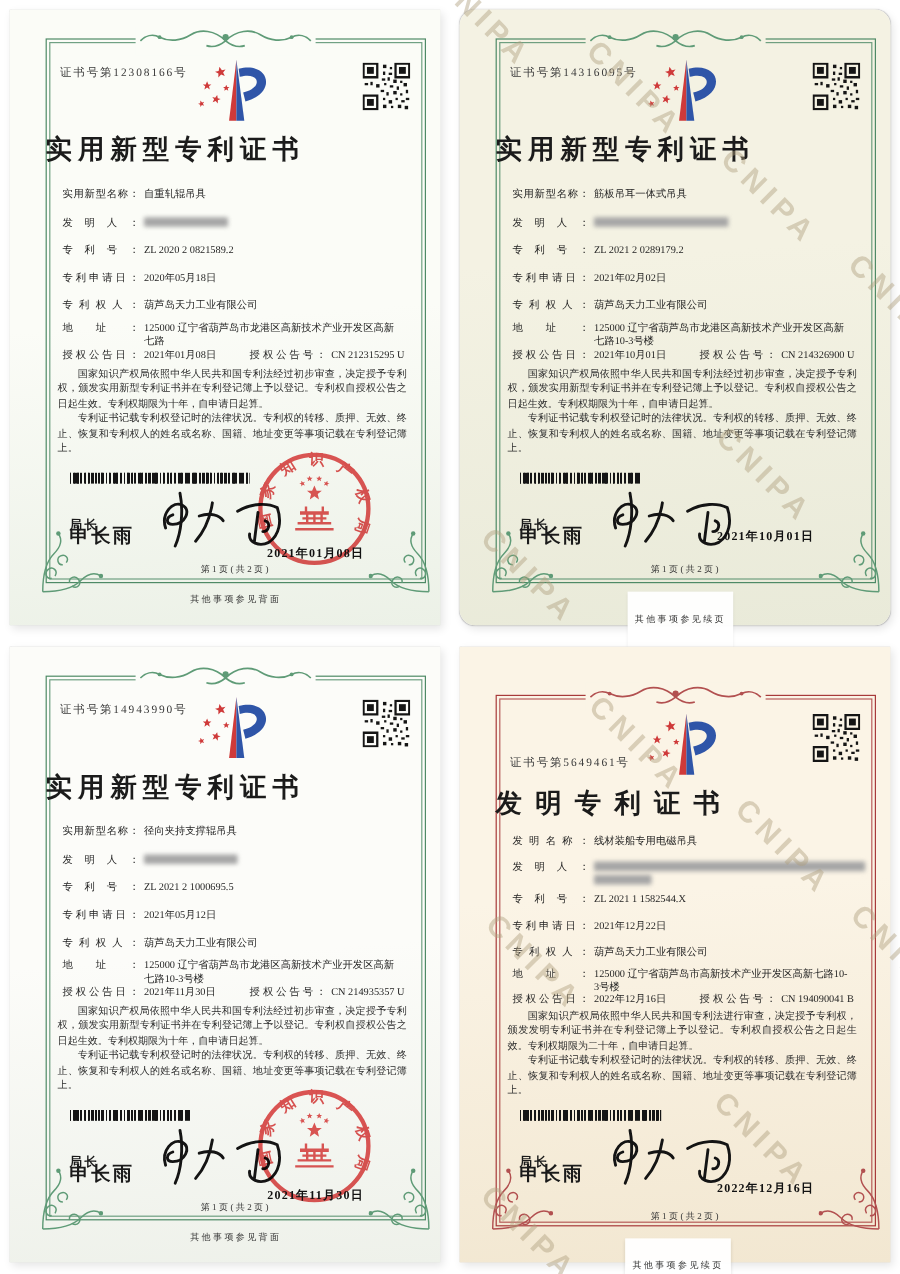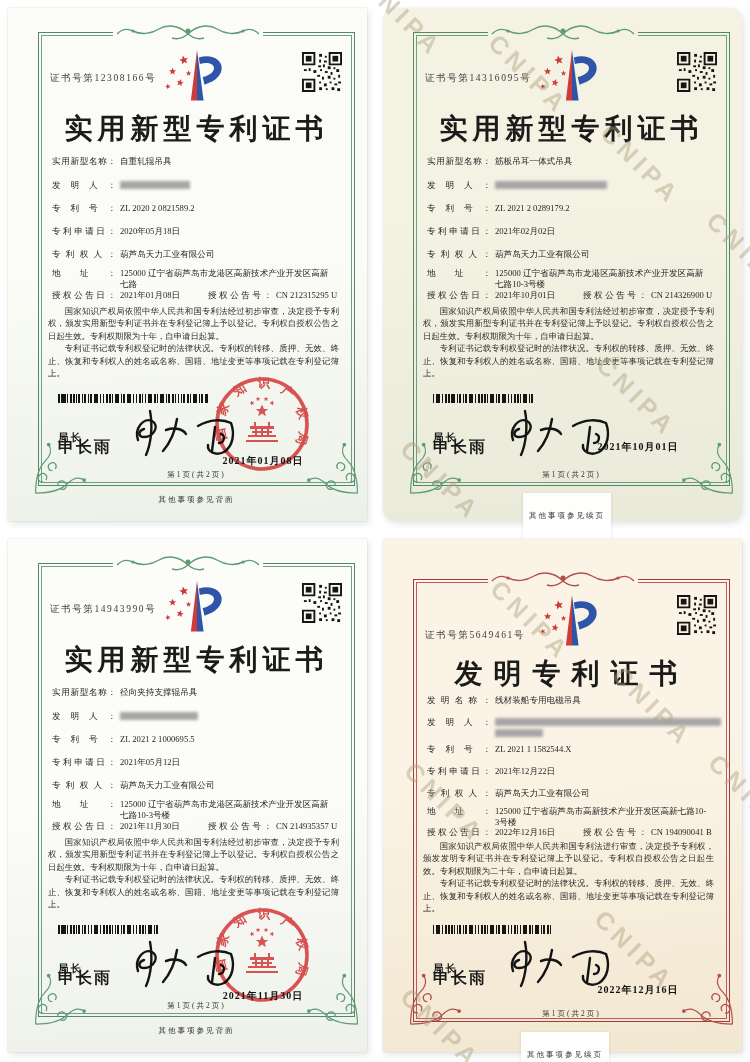--- a/index.html
+++ b/index.html
@@ -18,28 +18,28 @@
   .c4 .paper { --pt:#fbf4e6; background:linear-gradient(176deg,#fbf4e6 40%,#f2e7d1); }
   .frame { position:absolute; left:30px; right:12px; top:24px; bottom:35px;
     border:1.6px solid var(--fc); }
   .frame::after { content:""; position:absolute; inset:2px; border:1px solid var(--fc); opacity:.8; }
   .c4 .frame { top:40px; bottom:30px; }
   .orn { position:absolute; color:var(--oc); }
   .orn.top { left:50%; top:14px; transform:translateX(-50%); width:150px; height:24px; background:var(--pt); }
   .c4 .orn.top { top:30px; }
   .orn.bl { left:22px; bottom:26px; width:56px; height:56px; }
   .orn.br { right:4px; bottom:26px; width:56px; height:56px; transform:scaleX(-1); }
-  .certno { position:absolute; left:42px; top:64px; font-size:9.5px; letter-spacing:1.6px; color:#3a3a3a; }
+  .certno { position:absolute; left:42px; top:46px; font-size:9.5px; letter-spacing:1.6px; color:#3a3a3a; }
   .c4 .certno { top:62px;margin-top:28px; }
   .logo { position:absolute; left:148px; top:40px; width:82px; height:62px; }
   .c4 .logo { top:54px; }
   .qr { position:absolute; left:294px; top:44px; width:40px; height:40px; }
   .c4 .qr { top:56px; }
-  .title { position:absolute; left:30px; right:12px; top:102px; text-align:center;
-    font-size:28px; font-weight:bold; letter-spacing:5px; color:#1b1b1b; }
+  .title { position:absolute; left:30px; right:12px; top:102px; 
+    font-size:22px; font-weight:bold; letter-spacing:5px; color:#1b1b1b; }
   .c4 .title { top:116px; letter-spacing:11px; }
   .row { position:absolute; left:0; right:0; height:13px; font-size:8.6px; color:#1f1f1f; }
   .lbl { position:absolute; left:44px; width:64px; text-align:justify; text-align-last:justify; }
   .val { position:absolute; left:112px; right:16px; line-height:10.5px; }
   .lbl2 { left:200px; width:64px; } .val2 { left:268px; right:4px; }
   .blur { position:absolute; left:112px; top:1px; height:8px; background:#a6a6a6;
     border-radius:1px; filter:blur(1.6px); }
   .blur.l2 { top:12px; }
   .bodytext { position:absolute; left:40px; right:28px; top:298px;
     font-size:8.4px; line-height:12.4px; color:#2c2c2c; text-align:justify; }

